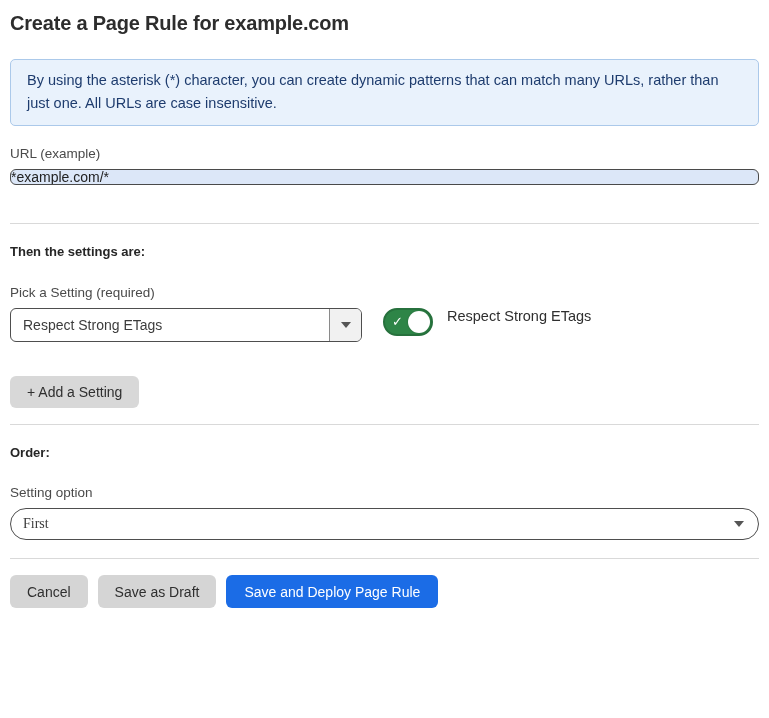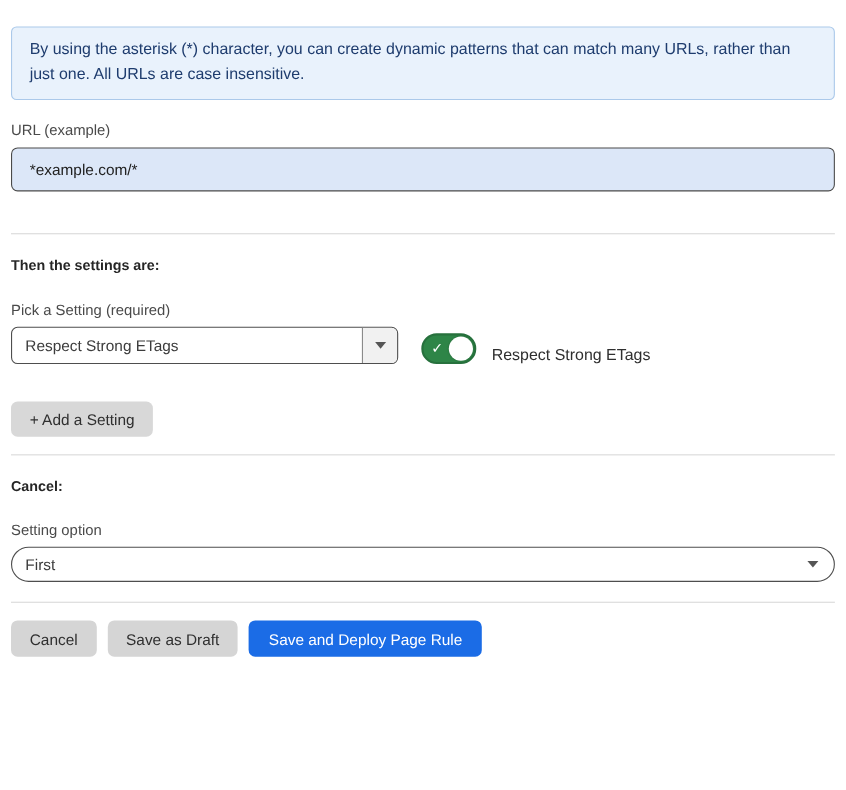--- a/index.html
+++ b/index.html
@@ -38,25 +38,25 @@
   .field-label {
     font-size: 13.5px;
     color: #4a4a4a;
   }
   .label-url { margin-top: 20px; }
 
   .url-input {
     display: block;
     width: 100%;
     margin-top: 8px;
-    height: 40px;
+    height: 16px;
     background: var(--input-bg, #dce7f8);
     border: 1px solid #4a4a4a;
     border-radius: 6px;
-    padding: 0 16px;
+    padding: 0 0;
     font-family: inherit;
     font-size: 14px;
     color: #222222;
   }
 
   .divider {
     border: none;
     border-top: 1px solid #d9d9d9;
     height: 0;
   }
@@ -71,21 +71,21 @@
   }
   .heading-settings { margin-top: 20px; }
   .heading-order { margin-top: 20px; }
 
   .label-pick { margin-top: 26px; }
   .label-order-select { margin-top: 25px; }
 
   .setting-row {
     margin-top: 8px;
     display: flex;
-    align-items: flex-end;
+    align-items: flex-start;
   }
   .setting-select {
     width: 352px;
     height: 34px;
     border: 1px solid #4e4e4e;
     border-radius: 6px;
     background: #ffffff;
     display: flex;
     align-items: center;
     overflow: hidden;
@@ -176,20 +176,21 @@
   .order-select {
     margin-top: 8px;
     width: 100%;
     height: 32px;
     border: 1px solid #4e4e4e;
     border-radius: 16px;
     background: #ffffff;
     display: flex;
     align-items: center;
     cursor: pointer;
+    font-family: Liberation Serif, serif;
   }
   .order-select .select-text {
     flex: 1;
     padding: 0 12px;
     font-size: 14px;
     color: #3c3c3c;
   }
   .order-select .tri-down { margin-right: 14px; }
 
   .help-text {
@@ -212,20 +213,21 @@
     padding: 0 18px;
     background: var(--primary-blue, #1b6ce6);
     color: #ffffff;
   }
 </style>
 </head>
 <body>
 
 <div class="page">
 
+  <h1 class="page-title">Create a Page Rule for example.com</h1>
 
   <div class="info-box">
     <div class="info-body">By using the asterisk (*) character, you can create dynamic patterns that can match many URLs, rather than just one. All URLs are case insensitive.</div>
   </div>
 
   <div class="field-label label-url">URL (example)</div>
   <input class="url-input" type="text" value="*example.com/*" style="">
 
   <hr class="divider divider-1">
 
@@ -244,21 +246,21 @@
       <span class="check">✓</span>
       <span class="knob"></span>
     </div>
     <span class="toggle-label">Respect Strong ETags</span>
   </div>
 
   <button class="btn btn-add">+ Add a Setting</button>
 
   <hr class="divider divider-2">
 
-  <h2 class="section-heading heading-order">Cancel:</h2>
+  <h2 class="section-heading heading-order">Order:</h2>
 
   <div class="field-label label-order-select">Setting option</div>
 
   <div class="order-select">
     <span class="select-text">First</span>
     <span class="tri-down"></span>
   </div>
 
 
   <hr class="divider divider-3">

